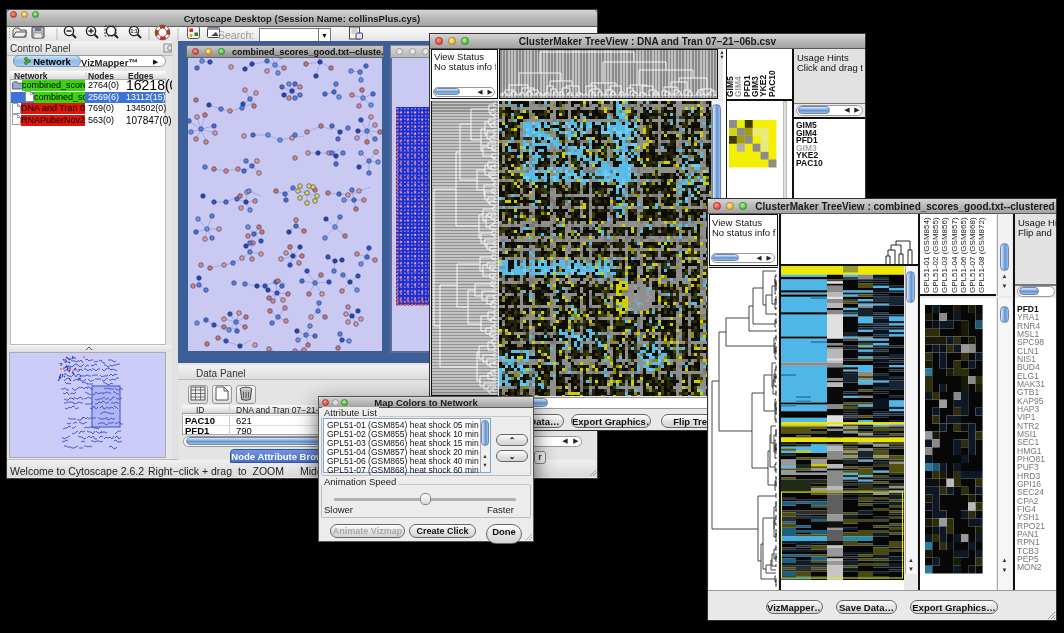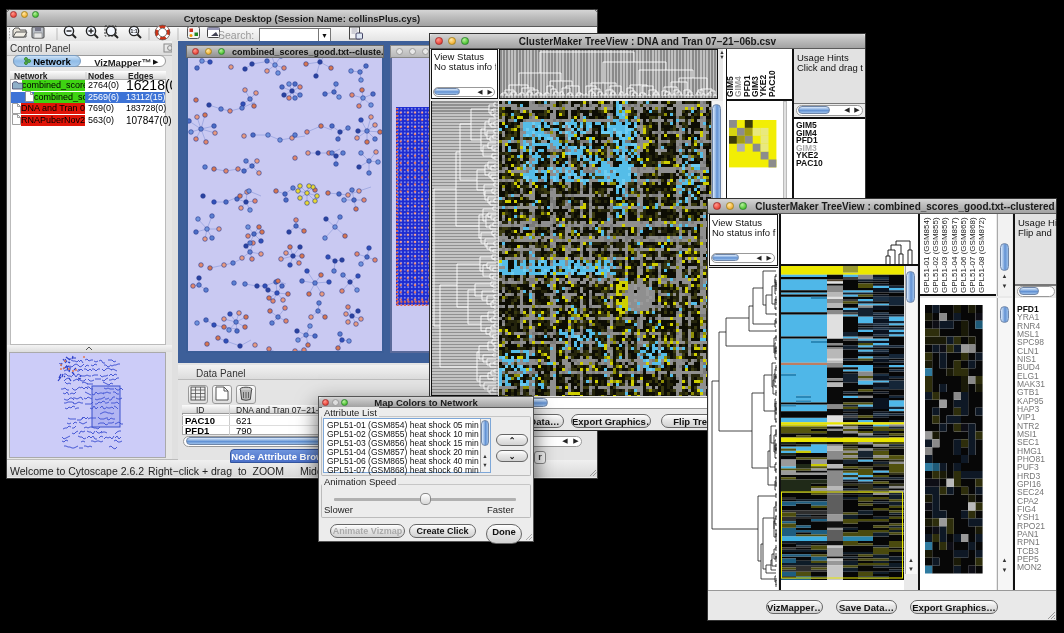--- a/index.html
+++ b/index.html
@@ -87,21 +87,21 @@
 <div class="abs " style="left:318px;top:28px;width:13px;height:14px;background:#fff;border:1px solid #777;font-size:7px;text-align:center;line-height:13px;color:#111">▼</div>
 <div class="abs " style="left:7px;top:41px;width:165px;height:15px;background:linear-gradient(#f2f2f2,#dcdcdc);border-bottom:1px solid #bbb"></div>
 <div class="abs " style="left:10px;top:43px;font-size:10px;color:#333">Control Panel</div>
 <svg class="abs" style="left:162px;top:43px" width="12" height="11" viewBox="162 43 12 11">
     <rect x="164" y="44" width="8" height="8" fill="none" stroke="#888"></rect>
     <circle cx="170" cy="48" r="2.4" fill="none" stroke="#888"></circle>
   </svg>
 <div class="abs " style="left:7px;top:56px;width:165px;height:404px;background:#e6e6e6"></div>
 <div class="abs " style="left:13px;top:55px;width:153px;height:12px;background:#fff;border:1px solid #9a9a9a;border-radius:6px"></div>
 <div class="abs " style="left:13px;top:55px;width:68px;height:12px;background:linear-gradient(#cfe3f7,#8fbbe6 50%,#a8cbee);border:1px solid #7a9cc0;border-radius:6px;font-size:9.5px;font-weight:bold;text-align:center;line-height:11px;color:#000;text-indent:10px">Network</div>
-<div class="abs " style="left:81px;top:57px;width:70px;font-size:9.5px;font-weight:bold;text-align:right;color:#222">VizMapper™</div>
+<div class="abs " style="left:81px;top:57px;width:70px;font-size:9.5px;font-weight:bold;text-align:left;color:#222">VizMapper™</div>
 <div class="abs " style="left:153px;top:57.5px;width:12px;font-size:7px;color:#111">▶</div>
 <svg class="abs" style="left:22px;top:57px" width="10" height="9" viewBox="22 57 10 9">
     <g stroke="#2a7a2a" stroke-width=".8" fill="#5aba40">
       <path d="M26 58v7" stroke="#888" fill="none"></path>
       <circle cx="26" cy="59" r="1.5"></circle>
       <circle cx="26" cy="63" r="1.5"></circle>
       <circle cx="29" cy="61" r="1.5"></circle>
     </g>
   </svg>
 <div class="abs " style="left:10px;top:71px;width:156px;height:274px;background:#fff;border:1px solid #bbb"></div>
@@ -121,21 +121,21 @@
 <div class="abs " style="left:11px;top:92px;width:154px;height:11.4px;background:#3d73d6"></div>
 <div class="abs " style="left:34px;top:92px;width:51px;height:11px;background:#3ed312;font-size:9px;line-height:11px;white-space:nowrap;overflow:hidden;color:#000">combined_sco</div>
 <div class="abs " style="left:88px;top:92px;font-size:9px;line-height:11px;color:#fff">2569(6)</div>
 <div class="abs " style="left:126px;top:92px;font-size:8.8px;line-height:11px;color:#fff">13112(15)</div>
 <svg class="abs" style="left:25px;top:91px" width="9" height="11">
     <path d="M.5 10.5V.5h5l3 3v7z" fill="#fff" stroke="#888" stroke-width=".8"></path>
     <path d="M5.5 .5v3h3" fill="none" stroke="#888" stroke-width=".8"></path>
   </svg>
 <div class="abs " style="left:21px;top:103px;width:64px;height:11px;background:#e01408;font-size:9px;line-height:11px;white-space:nowrap;overflow:hidden;color:#000">DNA and Tran 07</div>
 <div class="abs " style="left:88px;top:103px;font-size:9px;line-height:11px;color:#000">769(0)</div>
-<div class="abs " style="left:126px;top:103px;font-size:8.8px;line-height:11px;color:#000">183728(0)</div>
+<div class="abs " style="left:126px;top:103px;font-size:8.8px;line-height:11px;color:#000">134502(0)</div>
 <svg class="abs" style="left:12px;top:103px" width="9" height="11">
     <path d="M.5 10.5V.5h5l3 3v7z" fill="#fff" stroke="#888" stroke-width=".8"></path>
     <path d="M5.5 .5v3h3" fill="none" stroke="#888" stroke-width=".8"></path>
   </svg>
 <div class="abs " style="left:21px;top:115px;width:64px;height:11px;background:#e01408;font-size:9px;line-height:11px;white-space:nowrap;overflow:hidden;color:#000">RNAPuberNov2+!</div>
 <div class="abs " style="left:88px;top:115px;font-size:9px;line-height:11px;color:#000">563(0)</div>
 <div class="abs " style="left:126px;top:115px;font-size:10px;line-height:11px;color:#000">107847(0)</div>
 <svg class="abs" style="left:12px;top:114px" width="9" height="11">
     <path d="M.5 10.5V.5h5l3 3v7z" fill="#fff" stroke="#888" stroke-width=".8"></path>
     <path d="M5.5 .5v3h3" fill="none" stroke="#888" stroke-width=".8"></path>

